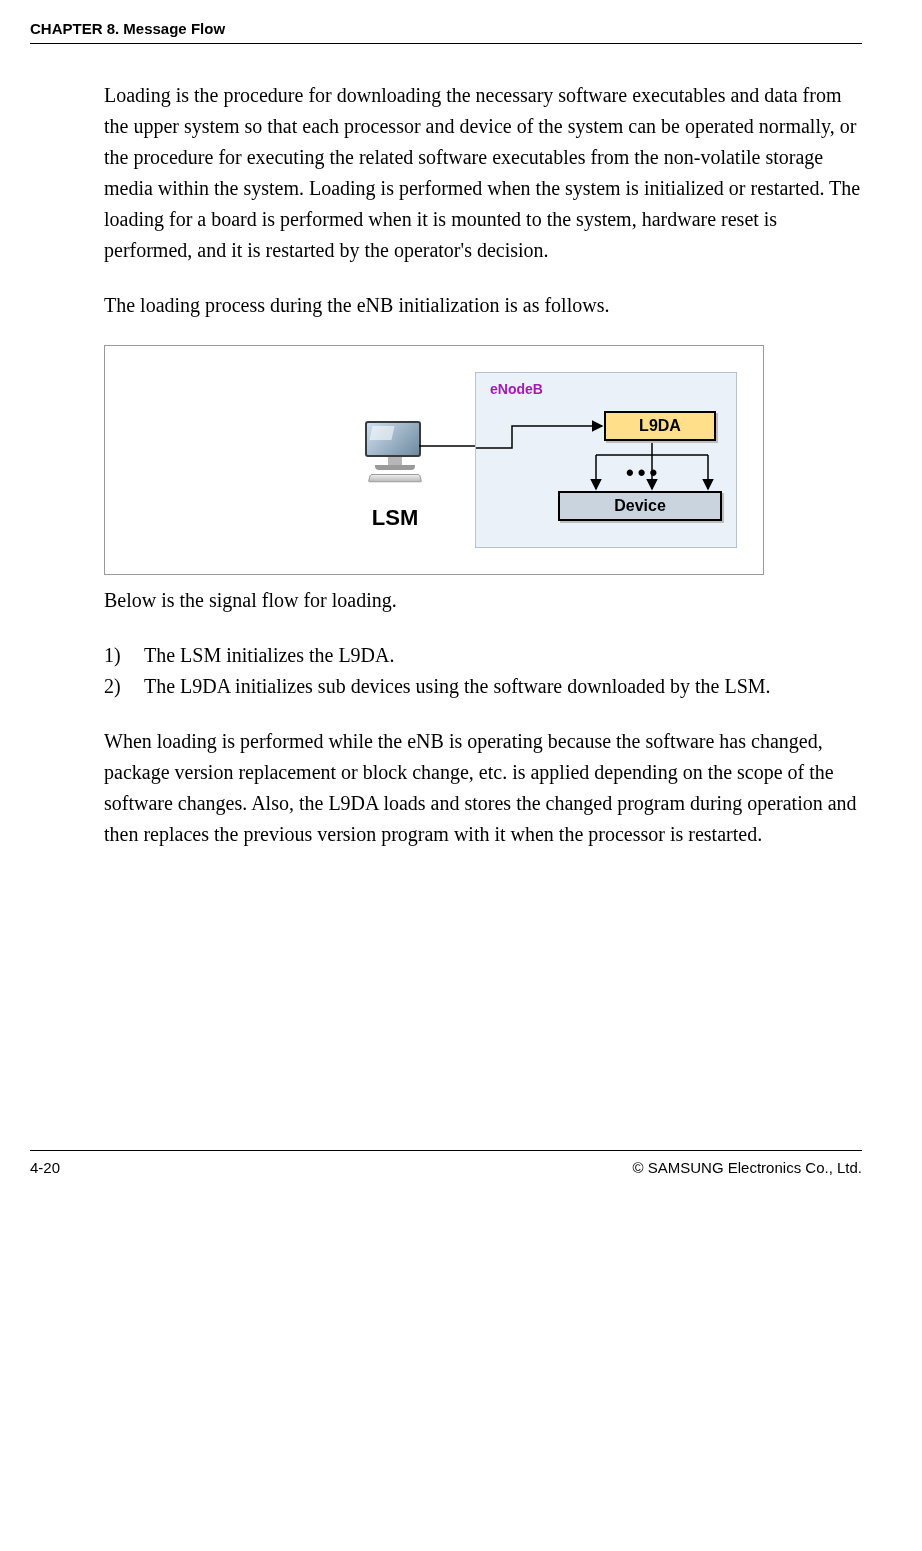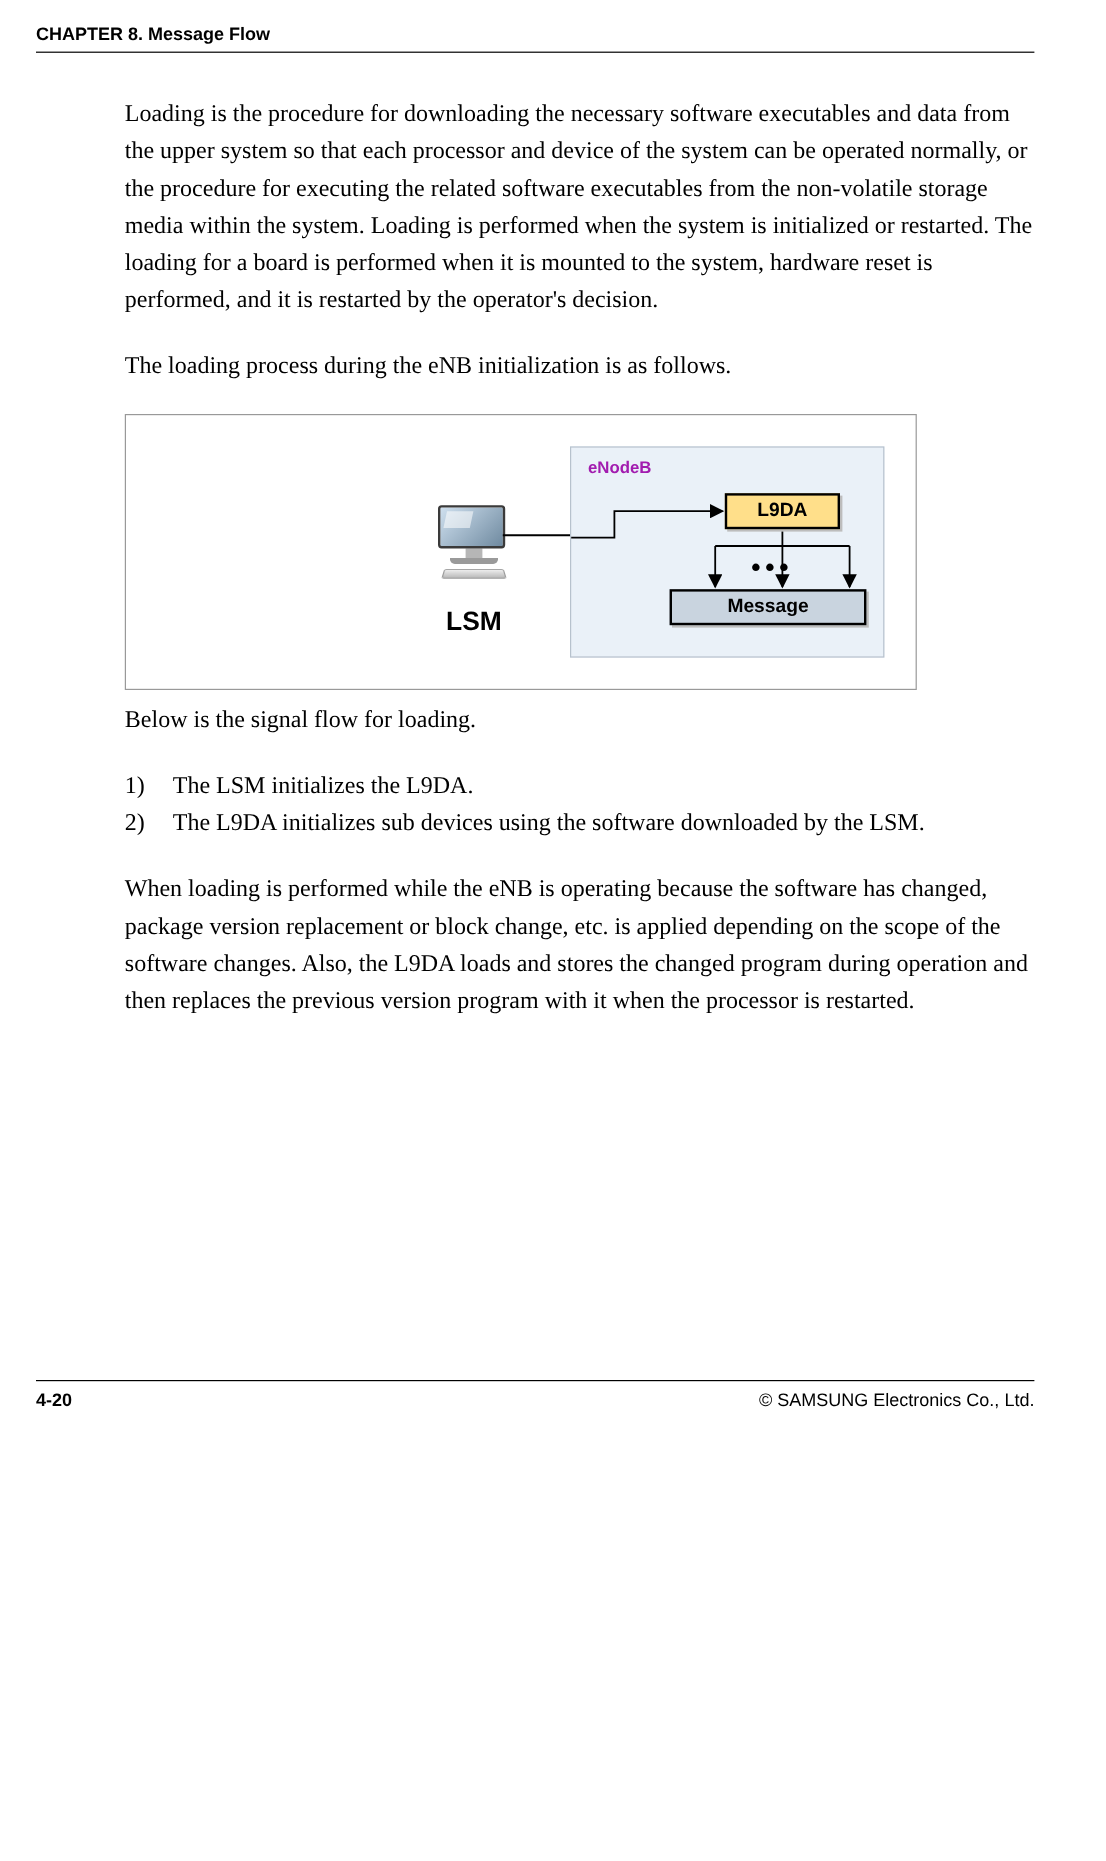--- a/index.html
+++ b/index.html
@@ -18,32 +18,32 @@
   .lsm { position: absolute; left: 250px; top: 75px; width: 80px; text-align: center; }
   .monitor { width: 60px; height: 48px; margin: 0 auto; position: relative; }
   .screen { width: 56px; height: 36px; border: 2px solid #3a3a3a; border-radius: 3px; background: linear-gradient(135deg,#cfe0ef 0%, #6f8aa0 100%); position: relative; }
   .screen::after { content:""; position: absolute; left:4px; top:3px; width:22px; height:14px; background: rgba(255,255,255,0.55); transform: skewX(-12deg); }
   .stand { width: 14px; height: 8px; background: #b6b6b6; margin: 0 auto; }
   .base { width: 40px; height: 5px; background: #9a9a9a; border-radius: 0 0 4px 4px; margin: 0 auto; }
   .kbd { width: 52px; height: 10px; background: linear-gradient(#eee,#bbb); border: 1px solid #999; border-radius: 2px; margin: 3px auto 0; transform: perspective(60px) rotateX(35deg); }
   .lsm-label { font-family: Arial, Helvetica, sans-serif; font-weight: bold; font-size: 22px; margin-top: 36px; }
   .enb-box { position: absolute; left: 370px; top: 26px; width: 262px; height: 176px; background: #eaf1f8; border: 1px solid #b7c2cd; }
   .enb-title { font-family: Arial, Helvetica, sans-serif; font-weight: bold; color: #a21caf; font-size: 14px; padding: 8px 0 0 14px; }
-  .l9da { position: absolute; left: 128px; top: 38px; width: 96px; height: 30px; border: 2px solid #000; background: #ffdf8a; font-family: Arial, Helvetica, sans-serif; font-weight: bold; font-size: 16px; display:flex; align-items:center; justify-content:center; box-shadow: 2px 2px 0 #bdbdbd; }
+  .l9da { position: absolute; left: 128px; top: 38px; width: 112px; height: 30px; border: 2px solid #000; background: #ffdf8a; font-family: Arial, Helvetica, sans-serif; font-weight: bold; font-size: 16px; display:flex; align-items:center; justify-content:center; box-shadow: 2px 2px 0 #bdbdbd; }
   .device { position: absolute; left: 82px; top: 118px; width: 164px; height: 30px; border: 2px solid #000; background: #c9d4df; font-family: Arial, Helvetica, sans-serif; font-weight: bold; font-size: 16px; display:flex; align-items:center; justify-content:center; box-shadow: 2px 2px 0 #bdbdbd; }
   .dots { position: absolute; left: 150px; top: 87px; font-size: 22px; font-weight: bold; letter-spacing: 4px; font-family: Arial, sans-serif; }
   .figure-caption { font-family: Arial, Helvetica, sans-serif; font-weight: bold; font-size: 16px; text-align: center; width: 660px; margin: 14px 0 28px 0; }
   .list { margin-bottom: 24px; }
   .list-item { font-size: 20px; line-height: 1.55; display: flex; }
   .list-num { width: 40px; flex: none; }
   svg.conn { position: absolute; left: 0; top: 0; width: 100%; height: 100%; overflow: visible; pointer-events:none; }
   .footer { position: relative; margin-top: 300px; }
   .footer .rule2 { border: none; border-top: 1.5px solid #000; margin-bottom: 8px; }
   .foot-row { display: flex; justify-content: space-between; font-family: Arial, Helvetica, sans-serif; font-size: 15px; }
-  .foot-left { font-weight: bold; }
+  .foot-left { font-weight: normal; }
 </style>
 </head>
 <body>
 
 <div class="page">
   <div class="running-head">CHAPTER 8. Message Flow</div>
   <hr class="rule">
 
 
   <div class="body-col">
@@ -61,21 +61,21 @@
             <div class="base"></div>
             <div class="kbd"></div>
           </div>
           <div class="lsm-label">LSM</div>
         </div>
 
         <div class="enb-box">
           <div class="enb-title">eNodeB</div>
           <div class="l9da">L9DA</div>
           <div class="dots">•••</div>
-          <div class="device">Message</div>
+          <div class="device">Device</div>
 
           <svg class="conn">
             <defs>
               <marker id="ah" markerWidth="8" markerHeight="8" refX="7" refY="4" orient="auto">
                 <path d="M0,0 L8,4 L0,8 Z" fill="#000"></path>
               </marker>
             </defs>
 
             <path d="M 0 75 L 36 75 L 36 53 L 126 53" stroke="#000" stroke-width="1.5" fill="none" marker-end="url(#ah)"></path>
 

